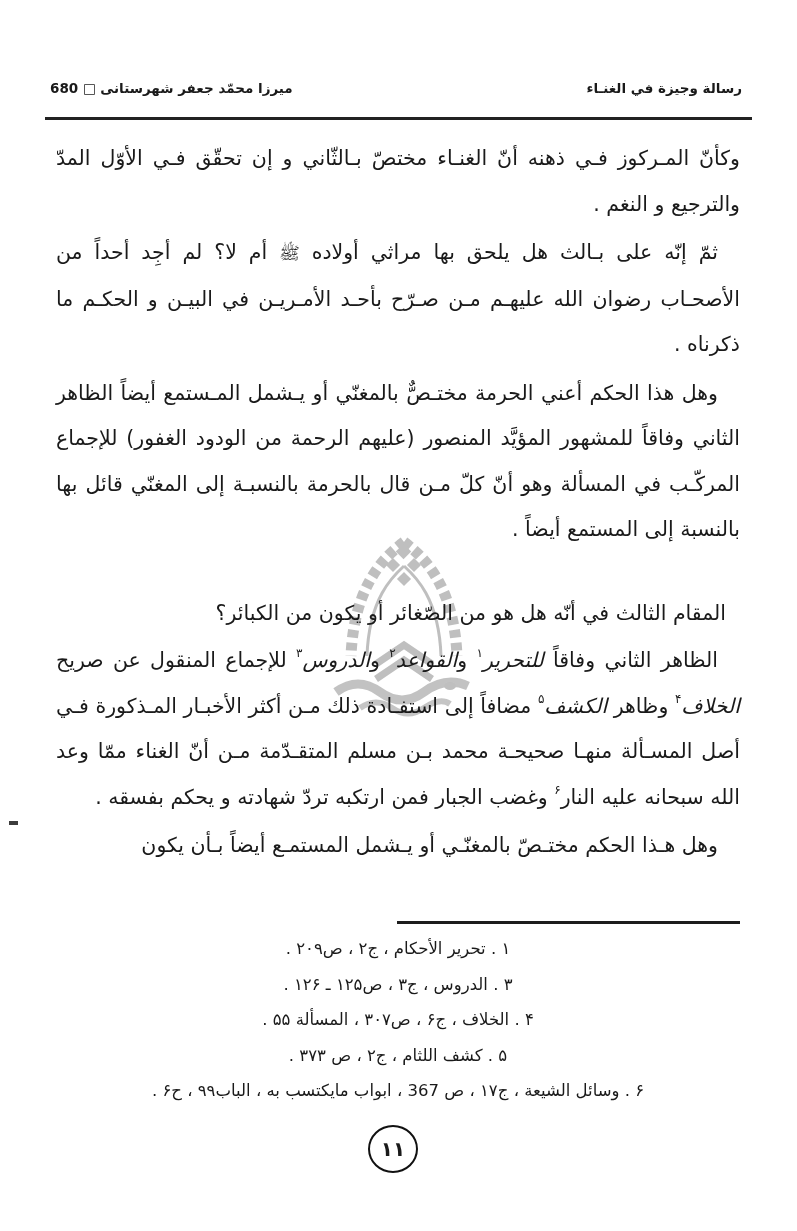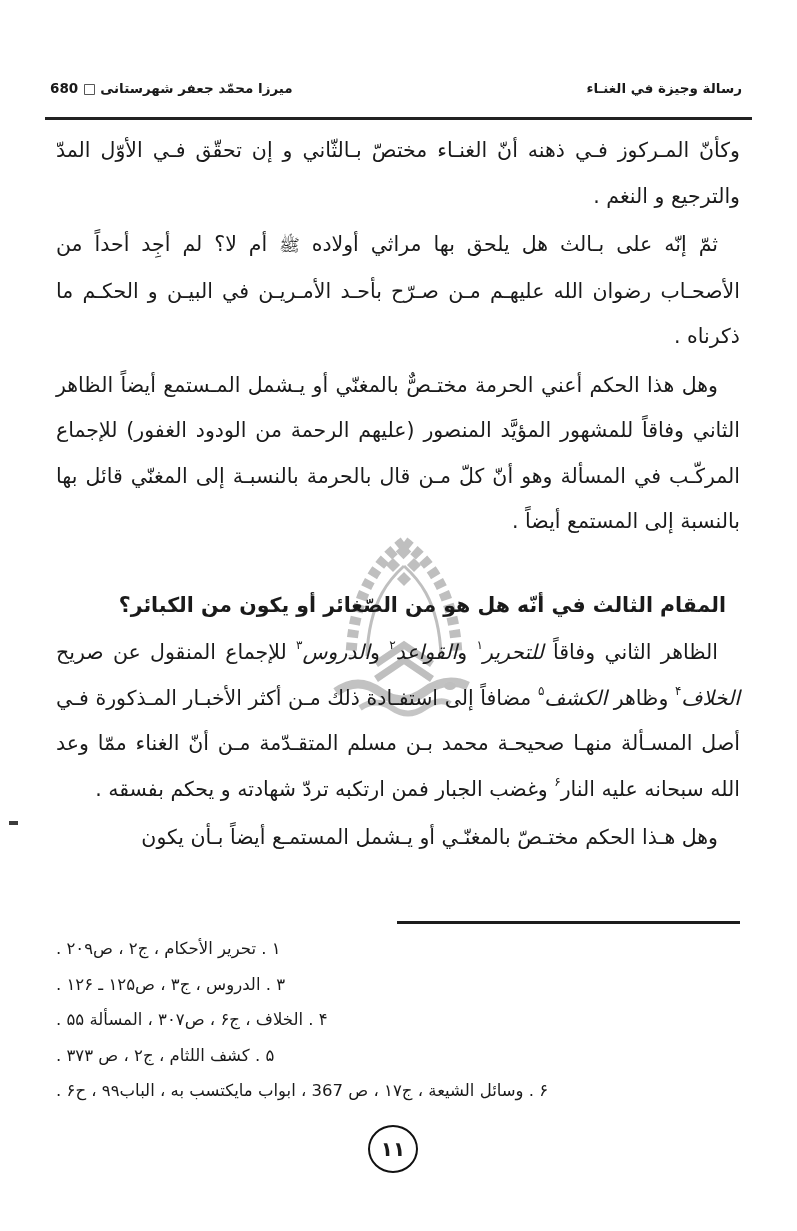--- a/index.html
+++ b/index.html
@@ -20,44 +20,44 @@
     display:flex; justify-content:space-between; align-items:baseline;
     font-size:13.5px; font-weight:bold; letter-spacing:0;
   }
   .header-rule {
     position:absolute; top:117px; left:45px; right:45px;
     height:2.5px; background:#222;
   }
 
   
   .content {
-    position:absolute; top:128px; right:57px; width:684px;
+    position:absolute; top:136px; right:57px; width:684px;
     font-size:20.5px; line-height:45.5px;
     text-align:justify; text-align-last:right;
     z-index:2;
   }
   .content p { margin:0 0 3px 0; }
   .indent { text-indent:22px; }
   .heading {
-    font-weight:bold; text-align:right;
+    font-weight:normal; text-align:right;
     margin-top:38px !important; margin-bottom:2px !important;
     text-indent:14px;
   }
   .book-title { font-style:italic; }
   sup { font-size:12px; line-height:0; position:relative; top:-2px; }
   .blessing { font-size:17px; }
 
   
   .footnote-rule {
     position:absolute; top:921px; right:57px;
     width:343px; height:2.5px; background:#1d1d1d; z-index:2;
   }
   .footnotes {
     position:absolute; top:931px; right:57px; width:684px;
-    font-size:16.5px; line-height:35.5px; text-align:left; z-index:2;
+    font-size:16.5px; line-height:35.5px; text-align:center; z-index:2;
   }
   .footnotes div { white-space:nowrap; }
 
   
   .page-number {
     position:absolute; top:1125px; left:368px;
     width:46px; height:44px;
     border:2.5px solid #111; border-radius:50%;
     display:flex; align-items:center; justify-content:center;
     font-size:20px; font-weight:bold; z-index:2;

